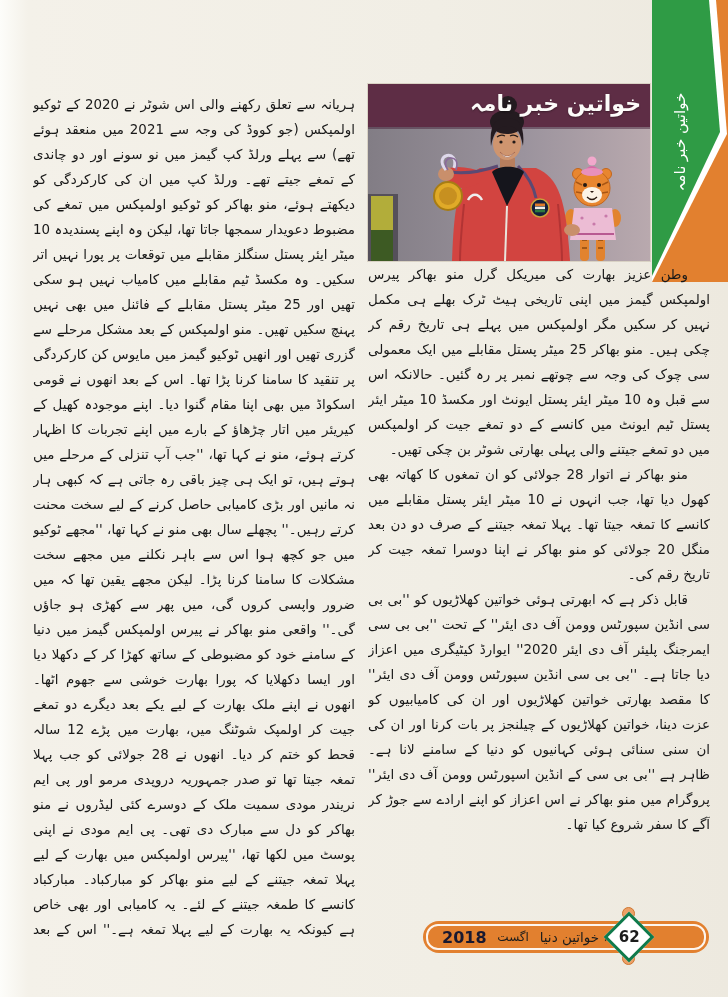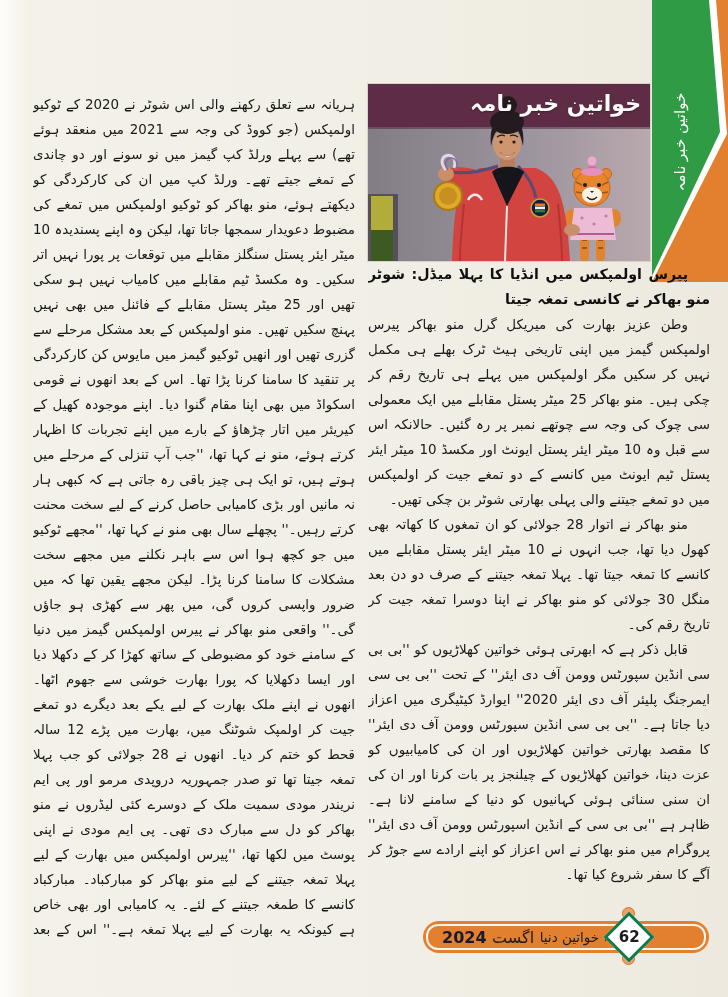--- a/index.html
+++ b/index.html
@@ -24,21 +24,21 @@
   .col p{margin:0;}
   .right-col p{text-indent:22px;}
   .headline{margin:0;font-size:14.2px;font-weight:bold;line-height:25px;text-indent:0;color:#101010;}
   
   .footer-bar{position:absolute;left:423px;top:921px;width:286px;height:32px;background:#e2802f;
         border-radius:16px;z-index:1;}
   .footer-bar .inner{position:absolute;inset:3px;border:2px solid rgba(255,255,255,.92);border-radius:12px;
         display:flex;align-items:center;justify-content:space-between;direction:rtl;
         padding:0 58px 0 14px;box-sizing:border-box;}
   .mag-name{font-size:13.5px;color:#1c1c1c;white-space:nowrap;}
-  .issue-month{font-size:16px;color:#1c1c1c;white-space:nowrap;}
+  .issue-month{font-size:12px;color:#1c1c1c;white-space:nowrap;}
   .issue-year{font-size:16px;font-weight:bold;color:#181830;white-space:nowrap;font-family:"DejaVu Sans",sans-serif;}
   .dot{position:absolute;width:13px;height:13px;border-radius:50%;background:#eda066;
         border:1px solid #cf7630;box-sizing:border-box;z-index:2;}
   .dot-top{left:622px;top:907px;}
   .dot-bottom{left:622px;top:952px;}
   .page-badge{position:absolute;left:611px;top:919px;width:36px;height:36px;background:#ffffff;
         border:3px solid #0f7a4b;box-sizing:border-box;transform:rotate(45deg);z-index:3;
         display:flex;align-items:center;justify-content:center;}
   .page-badge span{transform:rotate(-45deg);font-size:15px;font-weight:bold;color:#1c1c1c;}
 </style>
@@ -122,40 +122,39 @@
         <rect x="167" y="122.6" width="10" height="2.6" fill="#f2efe8"></rect>
         <rect x="167" y="125.7" width="10" height="2.6" fill="#2e7a3c"></rect>
         <path d="M100,116 c4,-7 10,-7 14,0" stroke="#eeeeee" stroke-width="2.5" fill="none"></path>
         <ellipse cx="204" cy="146" rx="8" ry="6" fill="#c98f6b"></ellipse>
       </g>
     </svg>
     <div class="photo-title">خواتین خبر نامہ</div>
   </div>
 
   <div class="col right-col">
-    <p class="headline">پیرس اولمپکس میں انڈیا کا پہلا میڈل: شوٹر منو بھاکر نے کانسی تمغہ جیتا</p>
     <div>
         <p>وطن عزیز بھارت کی میریکل گرل منو بھاکر پیرس اولمپکس گیمز میں اپنی تاریخی ہیٹ ٹرک بھلے ہی مکمل نہیں کر سکیں مگر اولمپکس میں پہلے ہی تاریخ رقم کر چکی ہیں۔ منو بھاکر 25 میٹر پستل مقابلے میں ایک معمولی سی چوک کی وجہ سے چوتھے نمبر پر رہ گئیں۔ حالانکہ اس سے قبل وہ 10 میٹر ایئر پستل ایونٹ اور مکسڈ 10 میٹر ایئر پستل ٹیم ایونٹ میں کانسے کے دو تمغے جیت کر اولمپکس میں دو تمغے جیتنے والی پہلی بھارتی شوٹر بن چکی تھیں۔</p>
-        <p>منو بھاکر نے اتوار 28 جولائی کو ان تمغوں کا کھاتہ بھی کھول دیا تھا، جب انہوں نے 10 میٹر ایئر پستل مقابلے میں کانسے کا تمغہ جیتا تھا۔ پہلا تمغہ جیتنے کے صرف دو دن بعد منگل 30 جولائی کو منو بھاکر نے اپنا دوسرا تمغہ جیت کر تاریخ رقم کی۔</p>
+        <p>منو بھاکر نے اتوار 28 جولائی کو ان تمغوں کا کھاتہ بھی کھول دیا تھا، جب انہوں نے 10 میٹر ایئر پستل مقابلے میں کانسے کا تمغہ جیتا تھا۔ پہلا تمغہ جیتنے کے صرف دو دن بعد منگل 20 جولائی کو منو بھاکر نے اپنا دوسرا تمغہ جیت کر تاریخ رقم کی۔</p>
         <p>قابل ذکر ہے کہ ابھرتی ہوئی خواتین کھلاڑیوں کو ''بی بی سی انڈین سپورٹس وومن آف دی ایئر'' کے تحت ''بی بی سی ایمرجنگ پلیئر آف دی ایئر 2020'' ایوارڈ کیٹیگری میں اعزاز دیا جاتا ہے۔ ''بی بی سی انڈین سپورٹس وومن آف دی ایئر'' کا مقصد بھارتی خواتین کھلاڑیوں اور ان کی کامیابیوں کو عزت دینا، خواتین کھلاڑیوں کے چیلنجز پر بات کرنا اور ان کی ان سنی سنائی ہوئی کہانیوں کو دنیا کے سامنے لانا ہے۔ ظاہر ہے ''بی بی سی کے انڈین اسپورٹس وومن آف دی ایئر'' پروگرام میں منو بھاکر نے اس اعزاز کو اپنے ارادے سے جوڑ کر آگے کا سفر شروع کیا تھا۔</p>
       </div>
   </div>
 
   <div class="col left-col">
     <div>
         <p>ہریانہ سے تعلق رکھنے والی اس شوٹر نے 2020 کے ٹوکیو اولمپکس (جو کووڈ کی وجہ سے 2021 میں منعقد ہوئے تھے) سے پہلے ورلڈ کپ گیمز میں نو سونے اور دو چاندی کے تمغے جیتے تھے۔ ورلڈ کپ میں ان کی کارکردگی کو دیکھتے ہوئے، منو بھاکر کو ٹوکیو اولمپکس میں تمغے کی مضبوط دعویدار سمجھا جاتا تھا، لیکن وہ اپنے پسندیدہ 10 میٹر ایئر پستل سنگلز مقابلے میں توقعات پر پورا نہیں اتر سکیں۔ وہ مکسڈ ٹیم مقابلے میں کامیاب نہیں ہو سکی تھیں اور 25 میٹر پستل مقابلے کے فائنل میں بھی نہیں پہنچ سکیں تھیں۔ منو اولمپکس کے بعد مشکل مرحلے سے گزری تھیں اور انھیں ٹوکیو گیمز میں مایوس کن کارکردگی پر تنقید کا سامنا کرنا پڑا تھا۔ اس کے بعد انھوں نے قومی اسکواڈ میں بھی اپنا مقام گنوا دیا۔ اپنے موجودہ کھیل کے کیریئر میں اتار چڑھاؤ کے بارے میں اپنے تجربات کا اظہار کرتے ہوئے، منو نے کہا تھا، ''جب آپ تنزلی کے مرحلے میں ہوتے ہیں، تو ایک ہی چیز باقی رہ جاتی ہے کہ کبھی ہار نہ مانیں اور بڑی کامیابی حاصل کرنے کے لیے سخت محنت کرتے رہیں۔'' پچھلے سال بھی منو نے کہا تھا، ''مجھے ٹوکیو میں جو کچھ ہوا اس سے باہر نکلنے میں مجھے سخت مشکلات کا سامنا کرنا پڑا۔ لیکن مجھے یقین تھا کہ میں ضرور واپسی کروں گی، میں پھر سے کھڑی ہو جاؤں گی۔'' واقعی منو بھاکر نے پیرس اولمپکس گیمز میں دنیا کے سامنے خود کو مضبوطی کے ساتھ کھڑا کر کے دکھلا دیا اور ایسا دکھلایا کہ پورا بھارت خوشی سے جھوم اٹھا۔ انھوں نے اپنے ملک بھارت کے لیے یکے بعد دیگرے دو تمغے جیت کر اولمپک شوٹنگ میں، بھارت میں پڑے 12 سالہ قحط کو ختم کر دیا۔ انھوں نے 28 جولائی کو جب پہلا تمغہ جیتا تھا تو صدر جمہوریہ دروپدی مرمو اور پی ایم نریندر مودی سمیت ملک کے دوسرے کئی لیڈروں نے منو بھاکر کو دل سے مبارک دی تھی۔ پی ایم مودی نے اپنی پوسٹ میں لکھا تھا، ''پیرس اولمپکس میں بھارت کے لیے پہلا تمغہ جیتنے کے لیے منو بھاکر کو مبارکباد۔ مبارکباد کانسے کا طمغہ جیتنے کے لئے۔ یہ کامیابی اور بھی خاص ہے کیونکہ یہ بھارت کے لیے پہلا تمغہ ہے۔'' اس کے بعد منو بھاکر نے 30 جولائی کو سرب جوت سنگھ کے ساتھ مل کر مکسڈ ٹیم ایونٹ میں کانسے کا ایک اور تمغہ جیت لیا۔ پھر پورے ملک میں واہ واہی تو ہونی ہی تھی۔ اولمپکس گیمز میں دو تمغے جیت کر تاریخ رقم کرنے والی اپنی لاڈلی منو بھاکر پر آج پورے ملک کو ناز ہے۔</p>
       </div>
 
   </div>
 
   <div class="footer-bar">
     <div class="inner">
       <span class="mag-name">ماہنامہ خواتین دنیا</span>
       <span class="issue-month">اگست</span>
-      <span class="issue-year">2024</span>
+      <span class="issue-year">2018</span>
     </div>
   </div>
   <div class="dot dot-top"></div>
   <div class="dot dot-bottom"></div>
   <div class="page-badge">
     <span>62</span>
   </div>
 
 </div>
 

